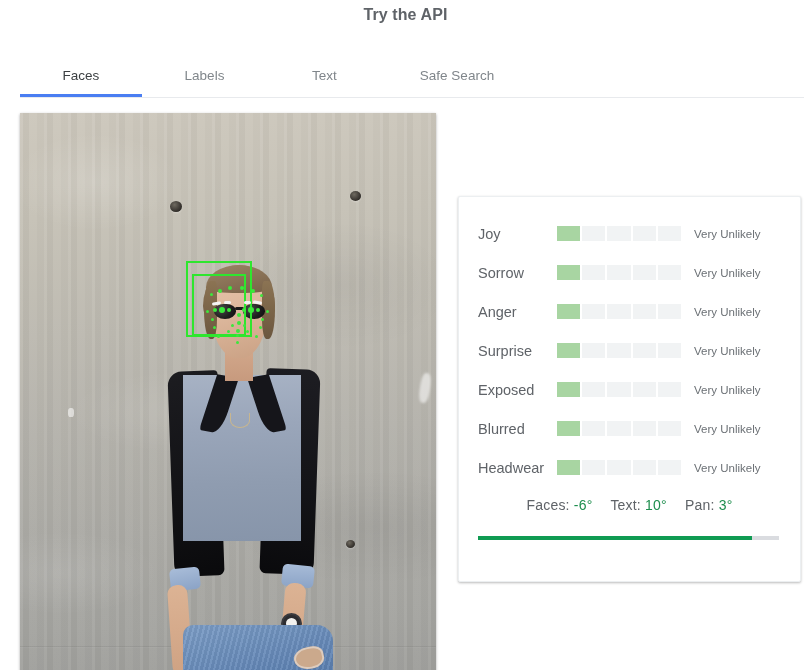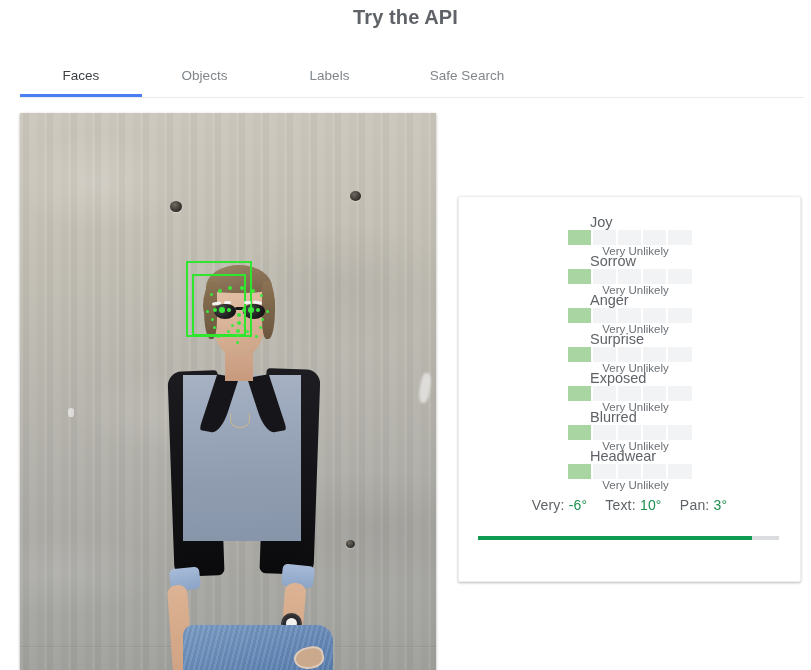--- a/index.html
+++ b/index.html
@@ -12,21 +12,21 @@
     height: 670px;
     overflow: hidden;
     font-family: "Liberation Sans", sans-serif;
     color: #3c4043;
     position: relative;
   }
 
   
   .page-title {
     text-align: center;
-    font-size: 20px;
+    font-size: 16px;
     font-weight: bold;
     color: #5f6368;
     padding-top: 6px;
     letter-spacing: 0.1px;
   }
 
   
   .tabbar {
     position: absolute;
     left: 20px;
@@ -318,21 +318,20 @@
     box-shadow: 0 1px 3px rgba(0,0,0,0.18), 0 1px 2px rgba(0,0,0,0.10);
     box-sizing: border-box;
   }
   .rows {
     padding: 17px 20px 0 19px;
   }
   .row {
     display: flex;
     align-items: center;
     height: 39px;
-    flex-direction: column;
   }
   .row-label {
     width: 78px;
     font-size: 14.5px;
     color: #5f6368;
     white-space: nowrap;
   }
   .meter {
     width: 124px;
     display: flex;
@@ -388,25 +387,25 @@
 </style>
 </head>
 <body>
 
 <div class="page-title">Try the API</div>
 
 <div class="tabbar">
   <div class="tab active tab-w1">
     <span>Faces</span>
   </div>
-  <div class="tab tab-w2">
-    <span>Objects</span>
-  </div>
   <div class="tab tab-w3">
     <span>Labels</span>
+  </div>
+  <div class="tab tab-w4">
+    <span>Text</span>
   </div>
   <div class="tab tab-w6">
     <span>Safe Search</span>
   </div>
 </div>
 
 <div class="photo-wrap">
   <div class="photo" aria-label="Woman in black blazer, grey t-shirt and ripped blue jeans leaning against a concrete wall, with a green face-detection bounding box and facial landmark points drawn over her face">
     <div class="hole h1"></div>
     <div class="hole h2"></div>
@@ -571,21 +570,21 @@
         <div class="seg" style="background: rgb(241, 243, 244);"></div>
         <div class="seg" style="background: rgb(241, 243, 244);"></div>
         <div class="seg" style="background: rgb(241, 243, 244);"></div>
         <div class="seg" style="background: rgb(241, 243, 244);"></div>
       </div>
       <div class="verdict">Very Unlikely</div>
     </div>
   </div>
 
   <div class="angles">
-    <span class="k">Very:</span>
+    <span class="k">Faces:</span>
     <span class="v" style="color: rgb(30, 142, 78);">-6°</span>
     <span class="gap"></span>
     <span class="k">Text:</span>
     <span class="v" style="color: rgb(30, 142, 78);">10°</span>
     <span class="gap"></span>
     <span class="k">Pan:</span>
     <span class="v" style="color: rgb(30, 142, 78);">3°</span>
   </div>
 
   <div class="conf">

